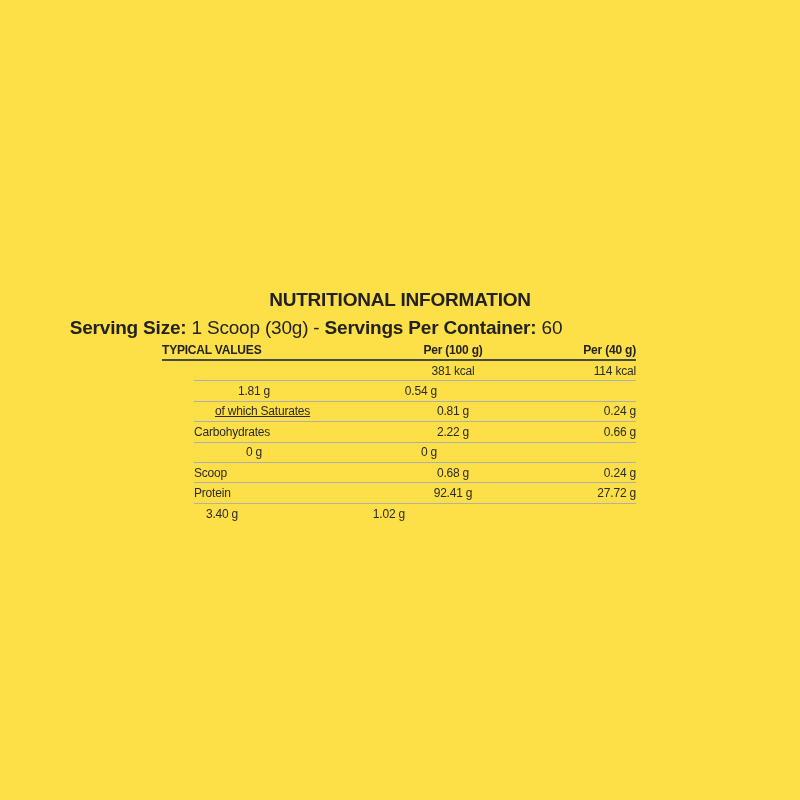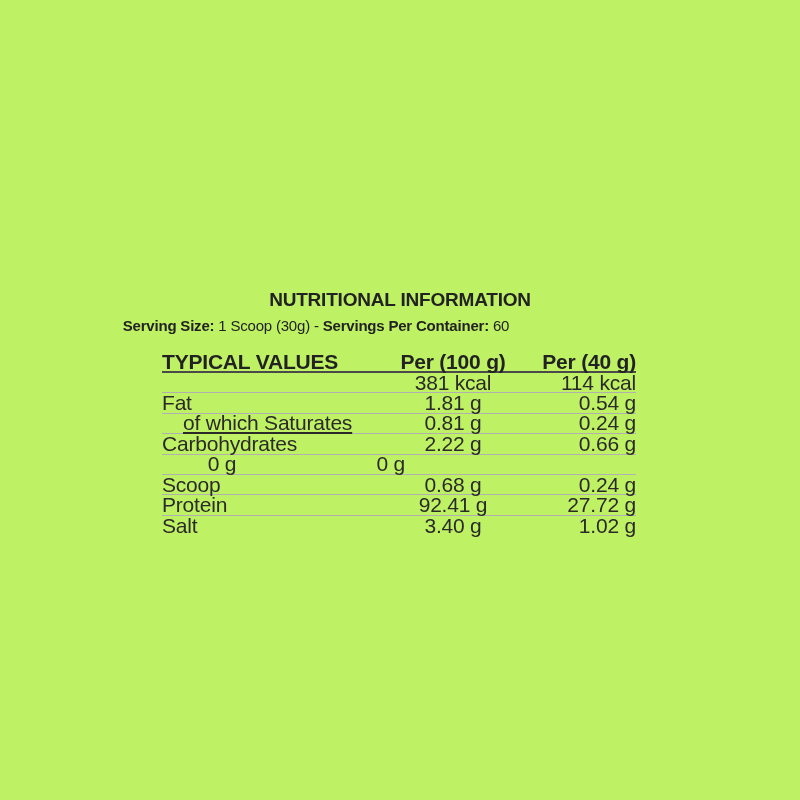--- a/index.html
+++ b/index.html
@@ -4,21 +4,21 @@
 <style>
   html, body {
     margin: 0;
     padding: 0;
     background: #ffffff;
   }
   .stage {
     position: relative;
     width: 800px;
     height: 800px;
-    background: #bef264;
+    background: #fde047;
     overflow: hidden;
     font-family: "Liberation Sans", sans-serif;
     color: #2b2a29;
   }
   .panel-title {
     position: absolute;
     top: 289px;
     left: 0;
     width: 800px;
     text-align: center;
@@ -26,47 +26,48 @@
     font-weight: bold;
     letter-spacing: -0.2px;
     color: #232222;
   }
   .serving-line {
     position: absolute;
     top: 317px;
     left: 0;
     width: 632px;
     text-align: center;
-    font-size: 15px;
+    font-size: 19px;
     letter-spacing: -0.2px;
     color: #232222;
   }
   .serving-line .b { font-weight: bold; }
   .nutri-table {
     position: absolute;
     left: 162px;
-    top: 352px;
+    top: 340px;
     width: 474px;
-    font-size: 21px;
+    font-size: 12px;
     letter-spacing: -0.2px;
   }
   .t-row {
     display: flex;
     align-items: center;
     height: 20.4px;
     box-sizing: border-box;
   }
   .t-row.header {
     height: 21px;
     font-weight: bold;
     border-bottom: 2px solid #4a4a4a;
     color: #232222;
   }
   .t-row.rule {
     border-bottom: 1.5px solid #b1b0b0;
+    margin-left: 32px;
   }
   .c-label {
     flex: 1;
     text-align: left;
     white-space: nowrap;
   }
   .c-label.indent {
     padding-left: 21px;
     text-decoration: underline;
   }
@@ -101,21 +102,20 @@
     </div>
 
 
     <div class="t-row rule">
       <div class="c-label"></div>
       <div class="c-100">381 kcal</div>
       <div class="c-30">114 kcal</div>
     </div>
 
     <div class="t-row rule">
-      <div class="c-label">Fat</div>
       <div class="c-100">1.81 g</div>
       <div class="c-30">0.54 g</div>
     </div>
 
     <div class="t-row rule">
       <div class="c-label indent">of which Saturates</div>
       <div class="c-100">0.81 g</div>
       <div class="c-30">0.24 g</div>
     </div>
 
@@ -136,19 +136,18 @@
       <div class="c-30">0.24 g</div>
     </div>
 
     <div class="t-row rule">
       <div class="c-label">Protein</div>
       <div class="c-100">92.41 g</div>
       <div class="c-30">27.72 g</div>
     </div>
 
     <div class="t-row">
-      <div class="c-label">Salt</div>
       <div class="c-100">3.40 g</div>
       <div class="c-30">1.02 g</div>
     </div>
 
   </div>
 </div>
 
 </body></html>

